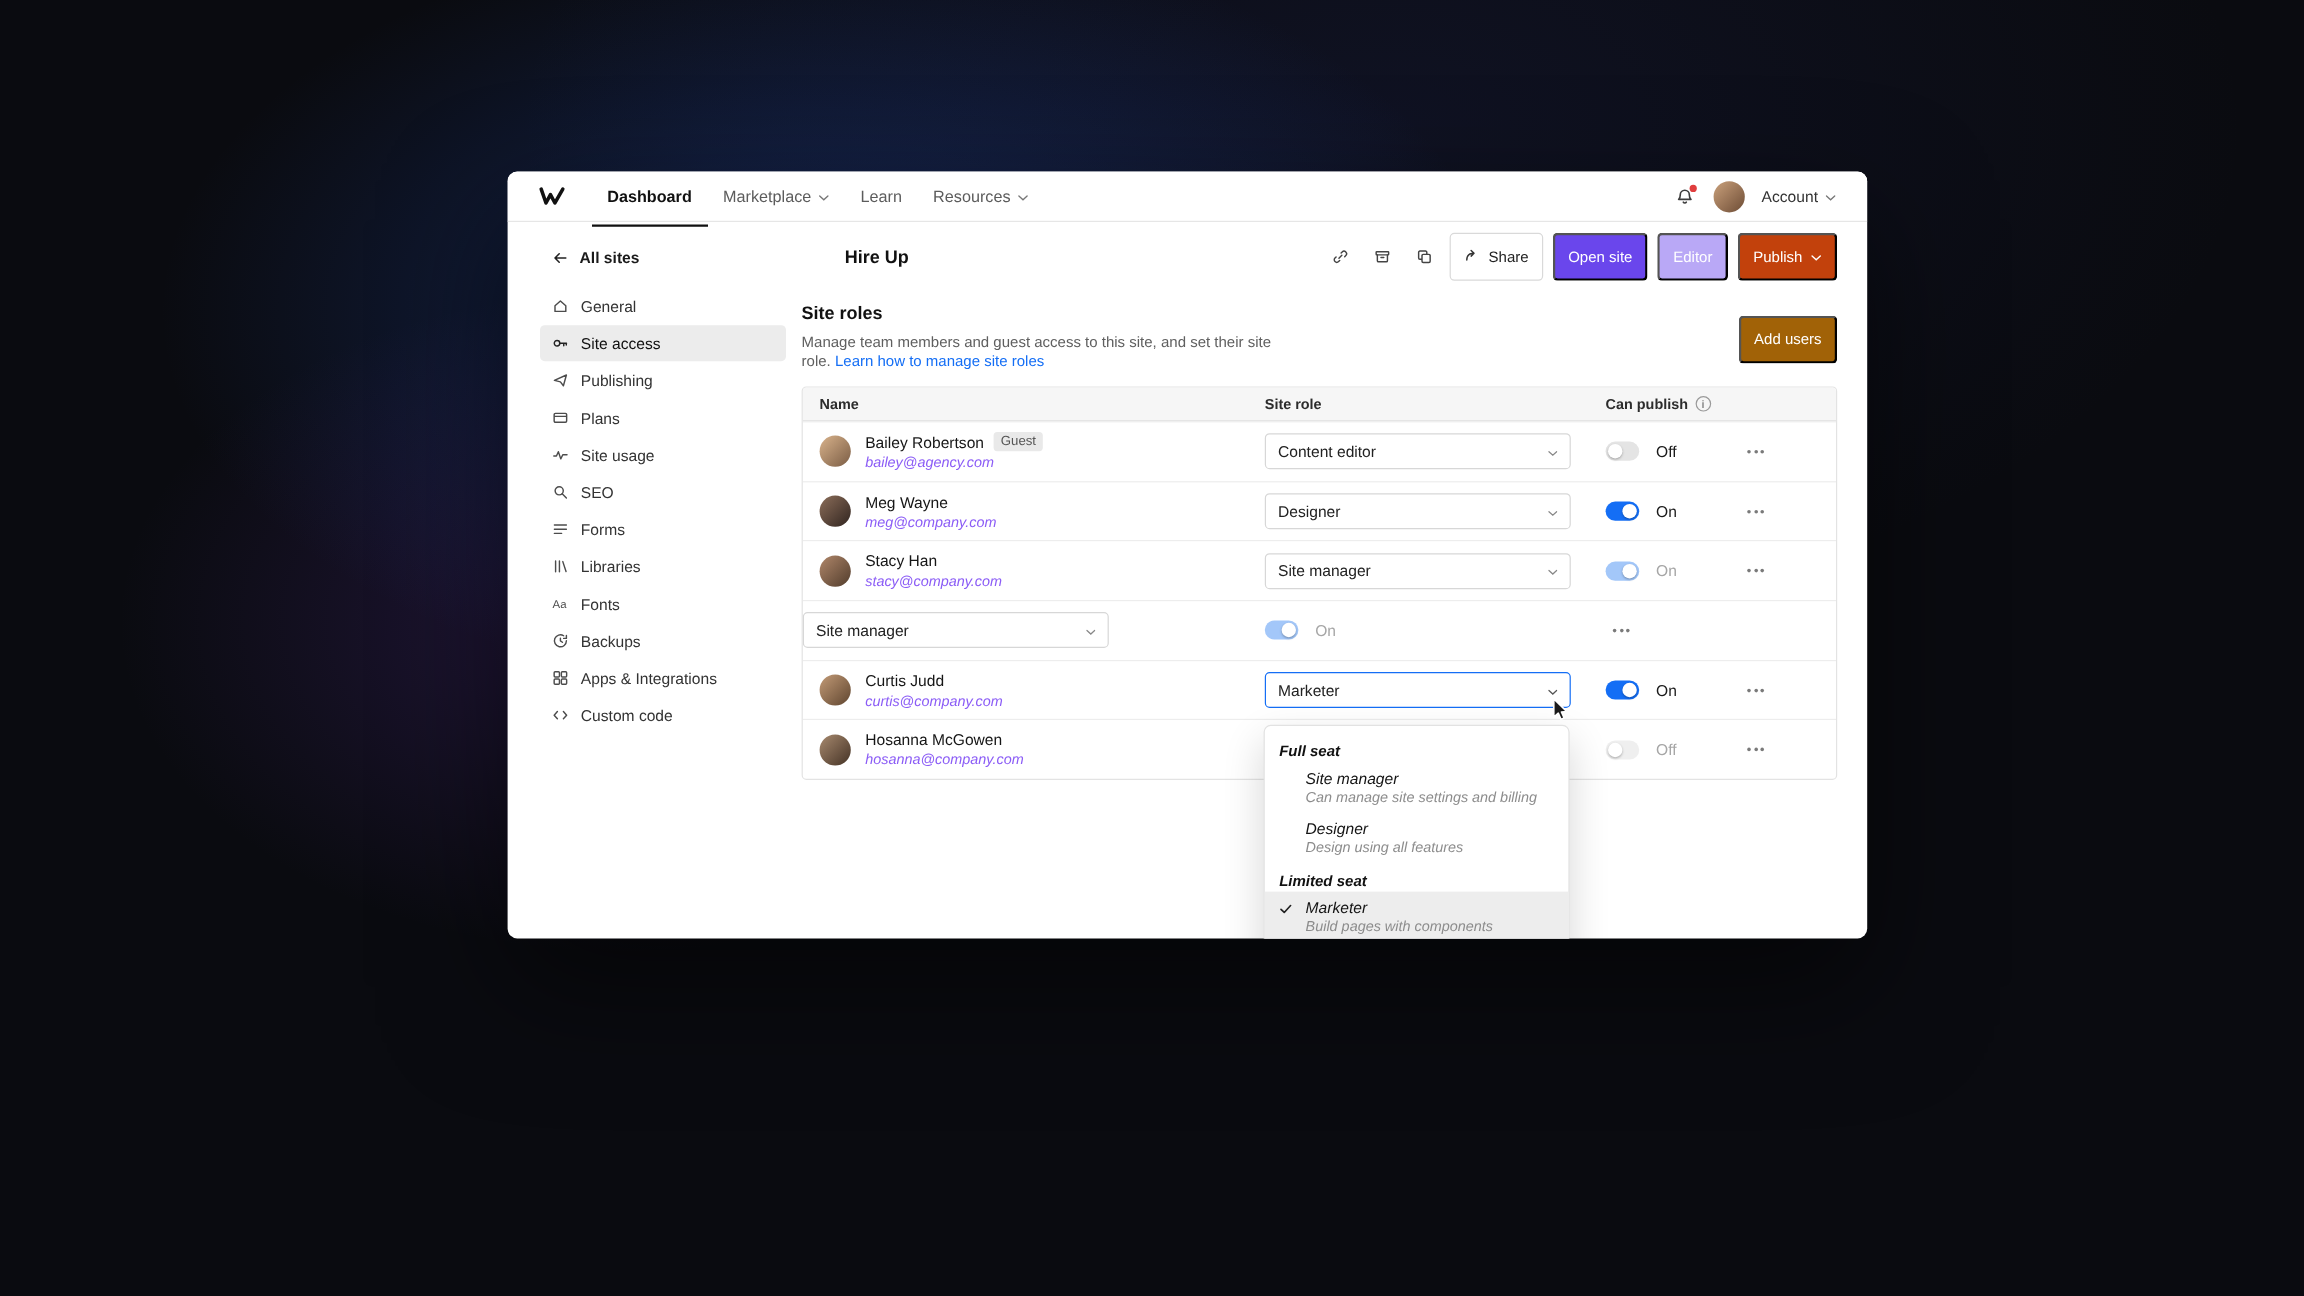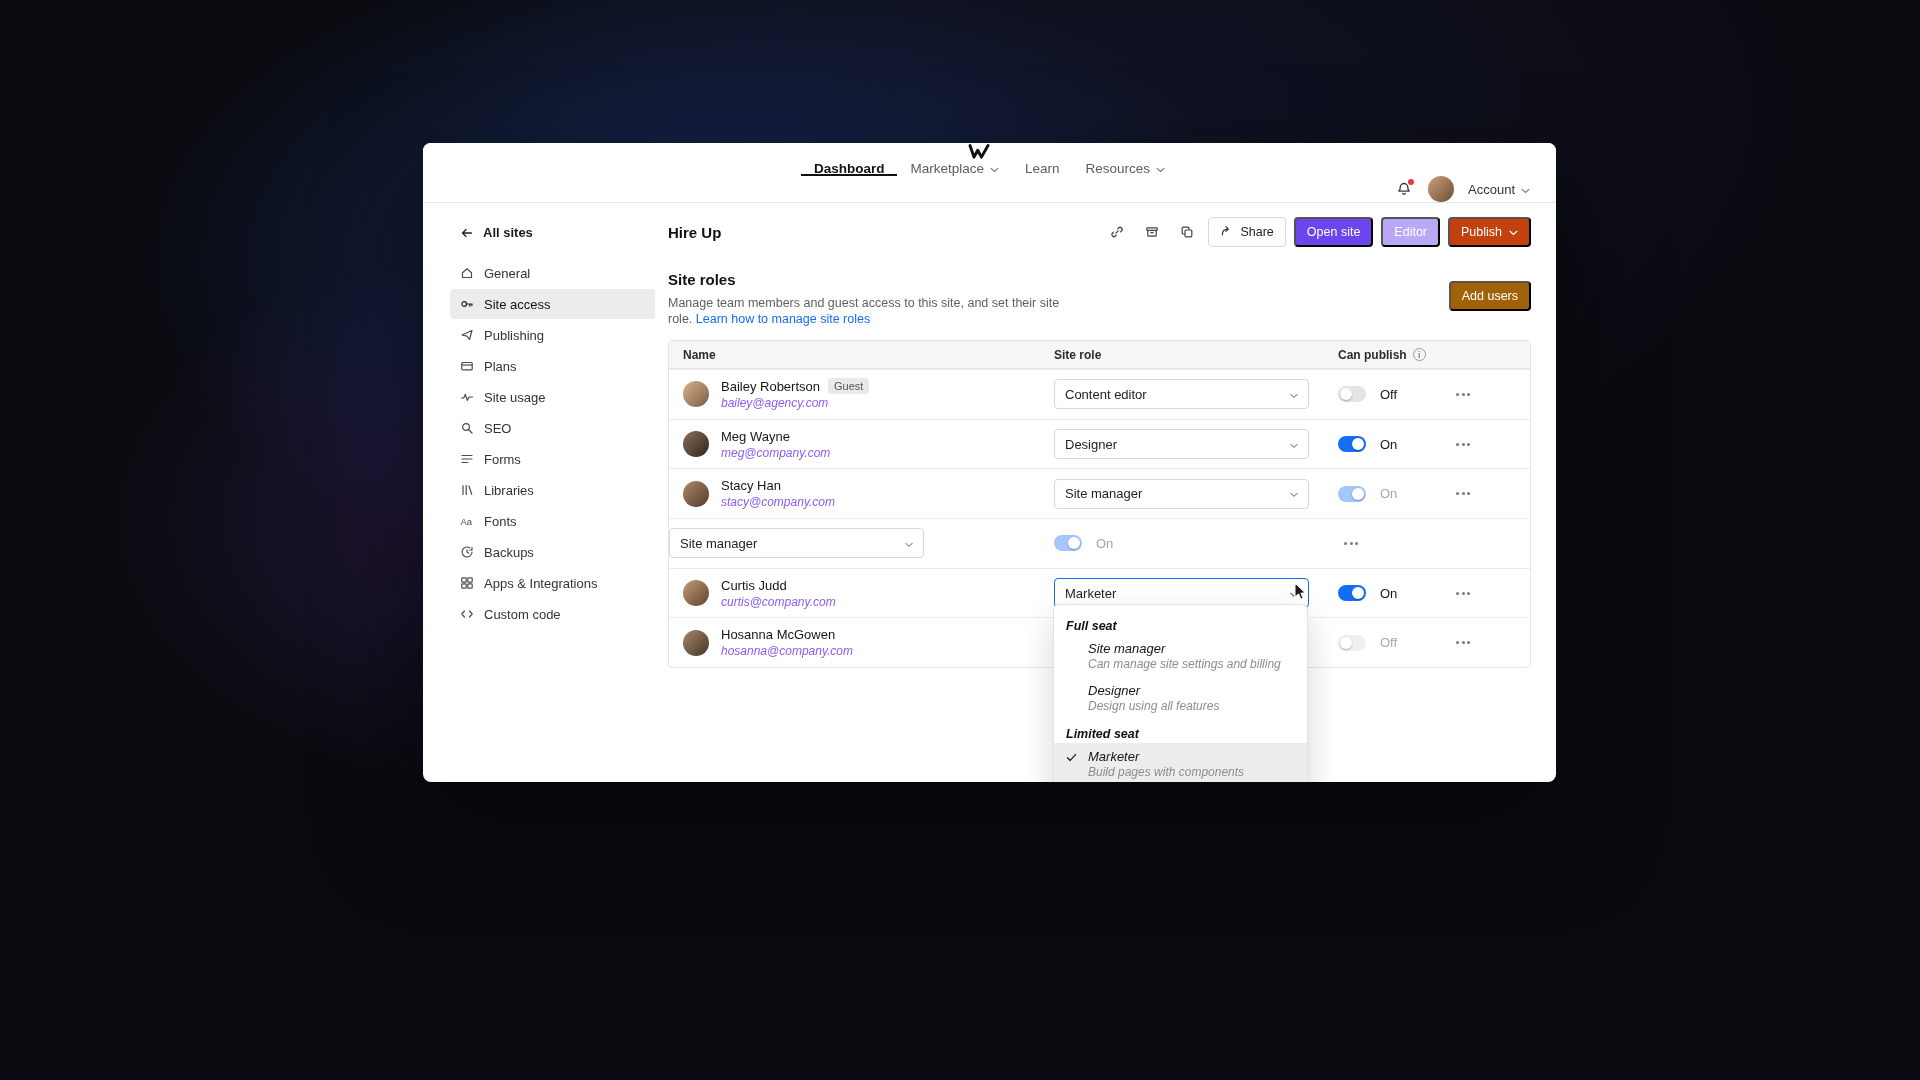--- a/index.html
+++ b/index.html
@@ -12,21 +12,21 @@
       radial-gradient(1200px 700px at 60% 10%, rgba(40,50,120,0.18), transparent 60%),
       #0a0b10;
   }
   .window {
     position:absolute; left:423px; top:143px; width:1133px; height:639px;
     background:#fff; border-radius:8px; overflow:hidden;
     box-shadow:0 40px 100px rgba(0,0,0,0.55);
     color:#1a1a1a; font-size:13px;
   }
   
-  .topnav { height:60px; display:flex; align-items:center; padding:0 26px; border-bottom:1px solid #e6e6e6; background:#fff;flex-direction:column; }
+  .topnav { height:42px; display:flex; align-items:center; padding:0 26px; border-bottom:1px solid #e6e6e6; background:#fff; }
   .logo { display:flex; align-items:center; margin-right:22px; }
   .tabs { display:flex; align-items:stretch; height:50px; }
   .tab { display:flex; align-items:center; gap:6px; padding:0 13px; font-size:13.5px; color:#5c5c5c; cursor:default; }
   .tab.active { color:#111; font-weight:700; box-shadow:inset 0 -2px 0 #111; }
   .nav-right { margin-left:auto; display:flex; align-items:center; gap:14px; }
   .bell-wrap { position:relative; width:20px; height:20px; display:flex; align-items:center; justify-content:center; }
   .bell-dot { position:absolute; top:0; right:0; width:6px; height:6px; border-radius:50%; background:#e03e3e; }
   .avatar { width:26px; height:26px; border-radius:50%; flex:0 0 auto; }
   .av-top { background:linear-gradient(135deg,#caa17c,#6d4c35); }
   .account { display:flex; align-items:center; gap:6px; color:#333; font-size:13px; }
@@ -34,24 +34,24 @@
   .body { display:flex; height:589px; }
   .sidebar { width:245px; padding:20px 13px 0 27px; flex:0 0 auto; }
   .back-link { display:flex; align-items:center; gap:9px; font-weight:700; font-size:13px; color:#1a1a1a; margin:2px 0 18px 10px; }
   .side-list { display:flex; flex-direction:column; gap:1px; }
   .side-item { height:30px; display:flex; align-items:center; gap:10px; padding:0 10px; border-radius:4px; color:#333; font-size:13px; }
   .side-item.selected { background:#ececec; font-weight:500; color:#111; }
   .sicon { width:14px; height:14px; flex:0 0 auto; display:flex; }
   .main { flex:1; padding-right:25px; position:relative; }
   
   .page-header { height:30px; margin-top:14px; display:flex; align-items:center; }
-  .site-title { font-size:15px; font-weight:700; color:#111; }
+  .site-title { font-size:15px; font-weight:700; color:#111;margin-left:36px; }
   .header-actions { margin-left:auto; display:flex; align-items:center; gap:8px; }
   .icon-btn { width:27px; height:27px; display:flex; align-items:center; justify-content:center; border-radius:4px; }
-  .btn { height:30px; display:inline-flex; align-items:center; gap:7px; padding:0 11px; border-radius:4px; font-size:12.5px; white-space:nowrap; }
+  .btn { height:40px; display:inline-flex; align-items:center; gap:7px; padding:0 11px; border-radius:4px; font-size:12.5px; white-space:nowrap; }
   .btn-ghost { border:1px solid #d9d9d9; color:#222; background:#fff; }
   .btn-purple { background:#6a46ec; color:#fff; }
   .btn-lavender { background:#b9a8f6; color:#fff; }
   .btn-blue { background:#c2410c; color:#fff; }
   .btn-blue-disabled { background:#a16207; color:#fff; }
   
   .roles-head { display:flex; margin-top:24px; }
   .roles-title { font-size:15px; font-weight:700; color:#111; }
   .roles-desc { margin-top:7px; width:400px; font-size:12.5px; line-height:1.28; color:#5f5f5f; }
   .roles-desc a { color:#146ef5; text-decoration:none; }

